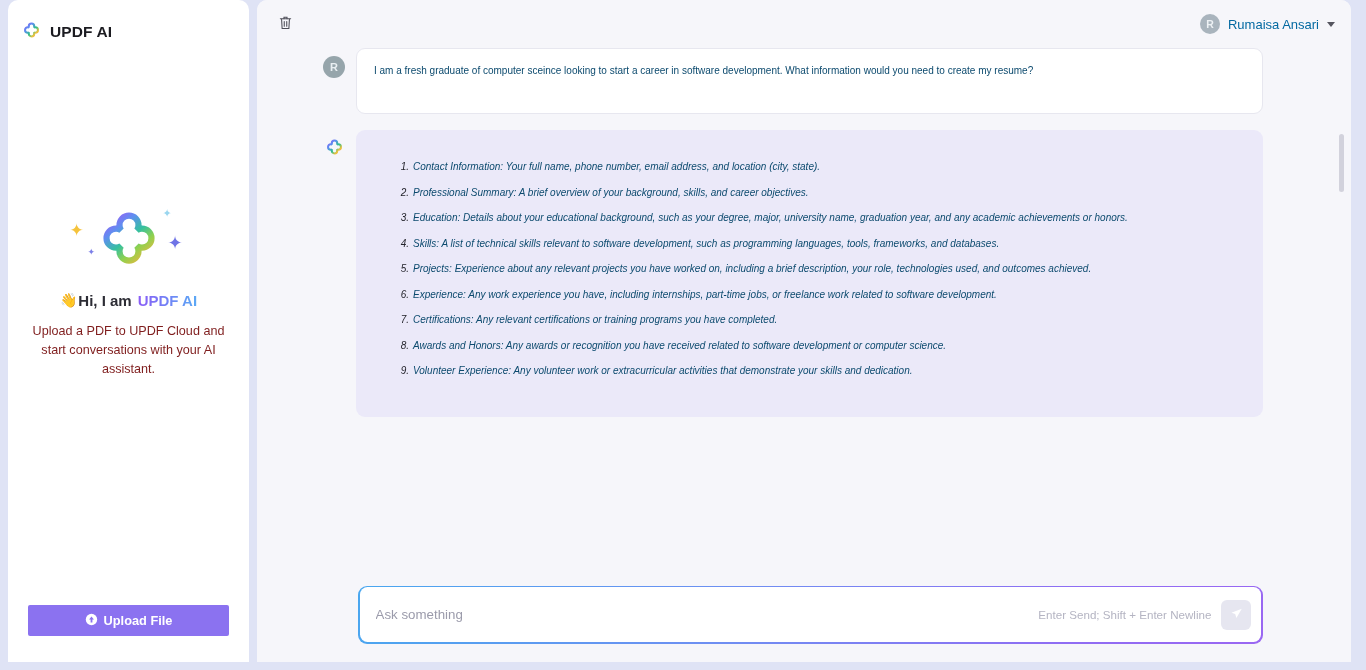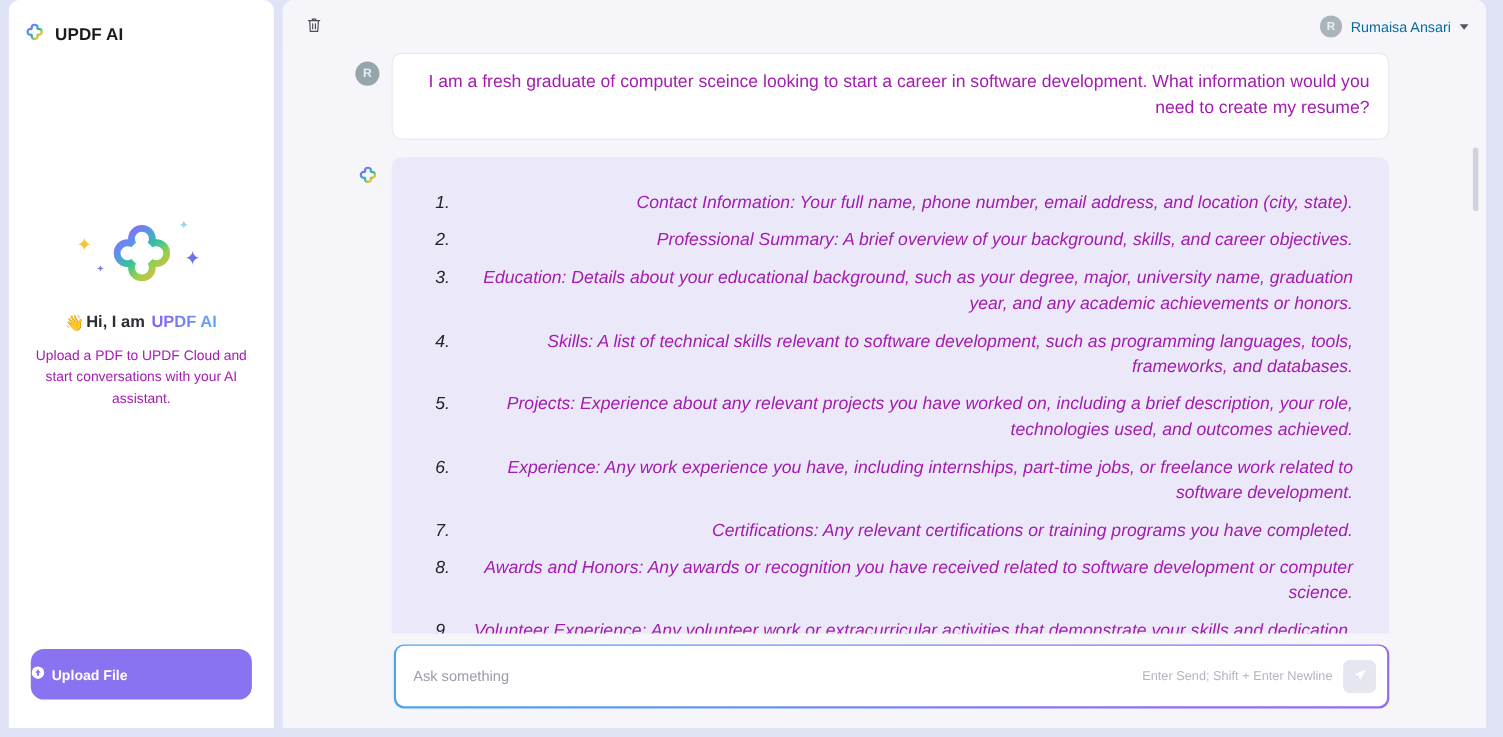--- a/index.html
+++ b/index.html
@@ -101,42 +101,43 @@
     -webkit-background-clip: text;
     background-clip: text;
     color: transparent;
     font-weight: 700;
     margin-left: 5px;
   }
 
   .sub-copy {
     font-size: 12.6px;
     line-height: 1.52;
-    color: #a21caf;
+    color: #7f1d1d;
     text-align: center;
     max-width: 215px;
   }
 
   .upload-wrap {
     padding: 0 20px 0 20px;
     margin-bottom: 26px;
     margin-top: 30px;
   }
   .upload-btn {
     width: 100%;
-    height: 46px;
+    height: 31px;
     border: none;
-    border-radius: 12px;
+    border-radius: 2px;
     background: #8b72f0;
     color: #fff;
     font-size: 12.8px;
     font-weight: 700;
     font-family: "Liberation Sans", sans-serif;
     display: flex;
     align-items: center;
+    justify-content: center;
     gap: 6px;
     cursor: pointer;
   }
 
   
   .main {
     position: absolute;
     left: 257px;
     top: 0;
     width: 1094px;
@@ -212,25 +213,24 @@
     width: 22px; height: 22px; border-radius: 50%;
     background: #96a5ab;
     color: #e9eff2;
     font-size: 11px; font-weight: 700;
     display: flex; align-items: center; justify-content: center;
   }
 
   .bubble {
     border-radius: 9px;
     padding: 14px 17px 15px 17px;
-    font-size: 16px;
+    font-size: 10px;
     line-height: 1.5;
-    color: #a21caf;
+    color: #0c4a6e;
     flex: 1;
-    text-align: right;
   }
   .bubble.user {
     background: #ffffff;
     border: 1px solid #e7e7ef;
     min-height: 66px;
   }
   .bubble.ai {
     background: #ebe9f9;
     padding: 14px 17px 22px 17px;
   }

